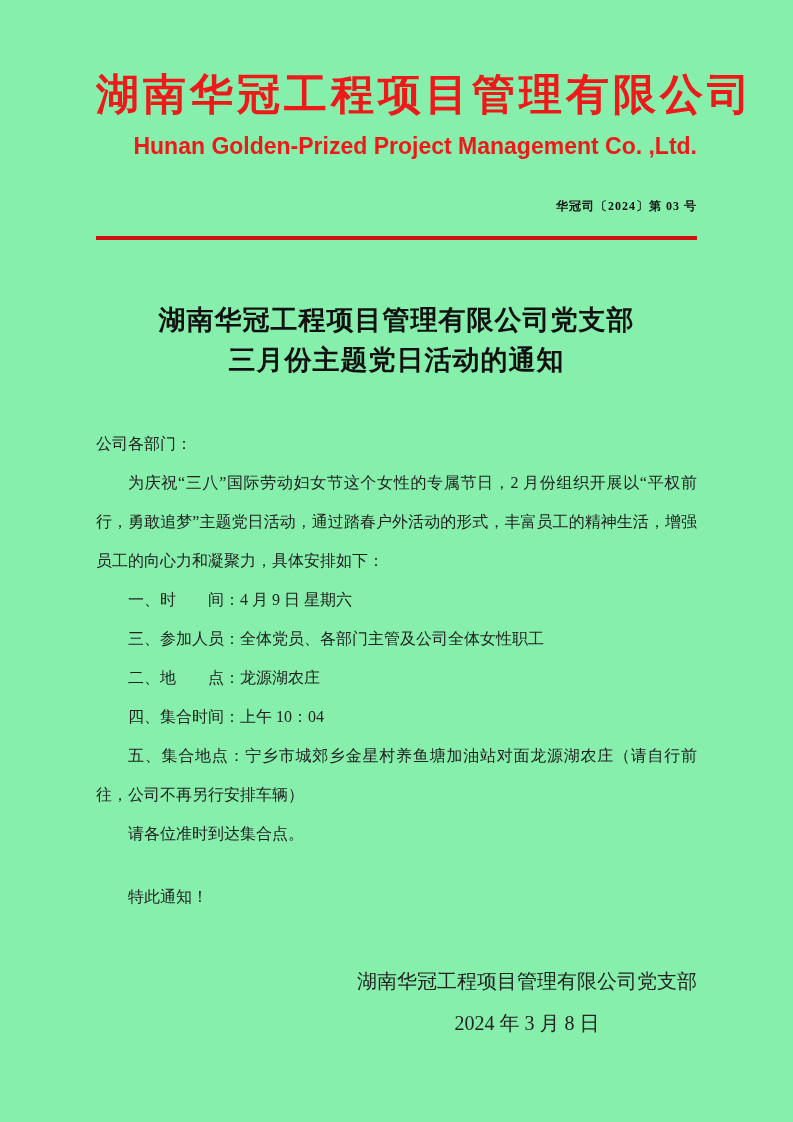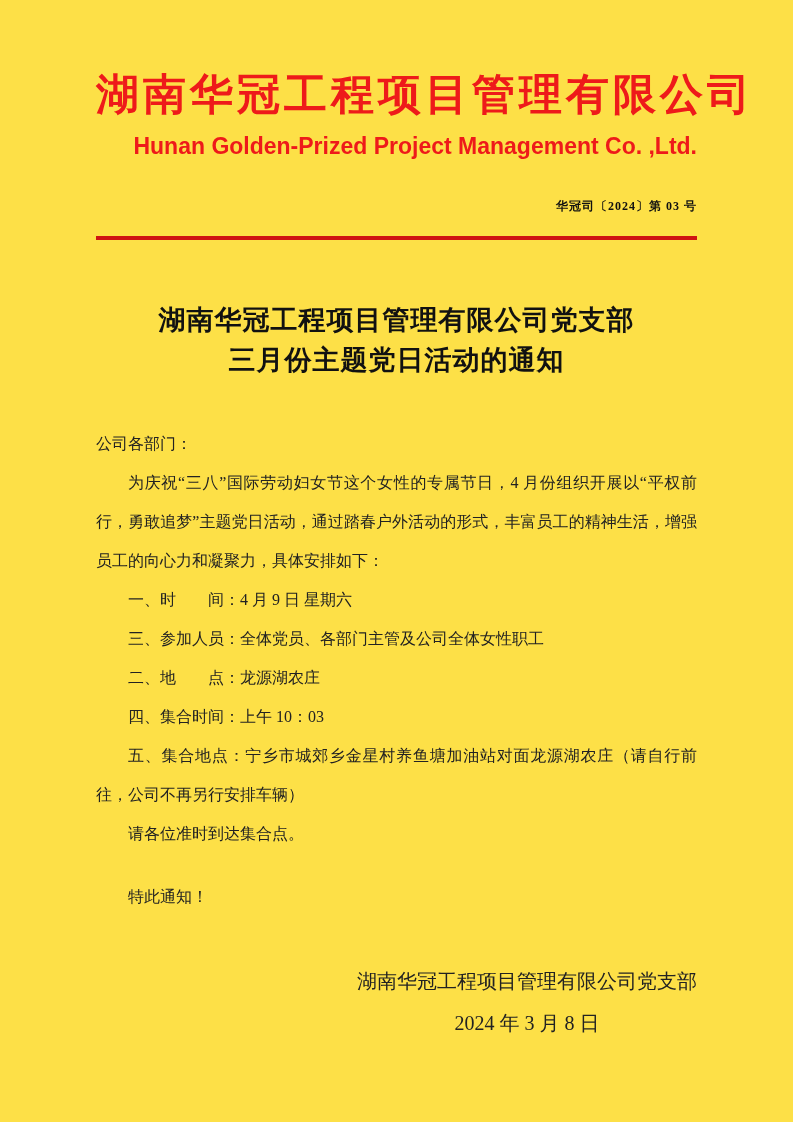--- a/index.html
+++ b/index.html
@@ -2,21 +2,21 @@
 <html><head>
 <meta charset="utf-8">
 <style>
   * { margin: 0; padding: 0; box-sizing: border-box; }
   html, body { background: #ffffff; }
   .page {
     position: relative;
     width: 793px;
     height: 1122px;
     margin: 0 auto;
-    background: #fde047;
+    background: #86efac;
     padding: 70px 96px 0 96px;
     font-family: "Liberation Serif", serif;
     color: #1f1f1f;
     overflow: hidden;
   }
   .company-cn {
     font-family: "Liberation Sans", sans-serif;
     font-weight: bold;
     font-size: 43px;
     line-height: 1.15;
@@ -93,25 +93,25 @@
     <div class="red-rule"></div>
   </div>
 
   <div class="notice-title">
     <div>湖南华冠工程项目管理有限公司党支部</div>
     <div>三月份主题党日活动的通知</div>
   </div>
 
   <div class="doc-body">
     <div class="salutation">公司各部门：</div>
-    <div class="para">为庆祝“三八”国际劳动妇女节这个女性的专属节日，4 月份组织开展以“平权前行，勇敢追梦”主题党日活动，通过踏春户外活动的形式，丰富员工的精神生活，增强员工的向心力和凝聚力，具体安排如下：</div>
+    <div class="para">为庆祝“三八”国际劳动妇女节这个女性的专属节日，2 月份组织开展以“平权前行，勇敢追梦”主题党日活动，通过踏春户外活动的形式，丰富员工的精神生活，增强员工的向心力和凝聚力，具体安排如下：</div>
     <div class="item">一、时　　间：4 月 9 日  星期六</div>
     <div class="item">三、参加人员：全体党员、各部门主管及公司全体女性职工</div>
     <div class="item">二、地　　点：龙源湖农庄</div>
-    <div class="item">四、集合时间：上午 10：03</div>
+    <div class="item">四、集合时间：上午 10：04</div>
     <div class="item">五、集合地点：宁乡市城郊乡金星村养鱼塘加油站对面龙源湖农庄（请自行前往，公司不再另行安排车辆）</div>
     <div class="reminder">请各位准时到达集合点。</div>
     <div class="closing">特此通知！</div>
   </div>
 
   <div class="signature-block">
     <div class="signature">湖南华冠工程项目管理有限公司党支部</div>
     <div class="sign-date">2024 年 3 月 8 日</div>
   </div>
 

